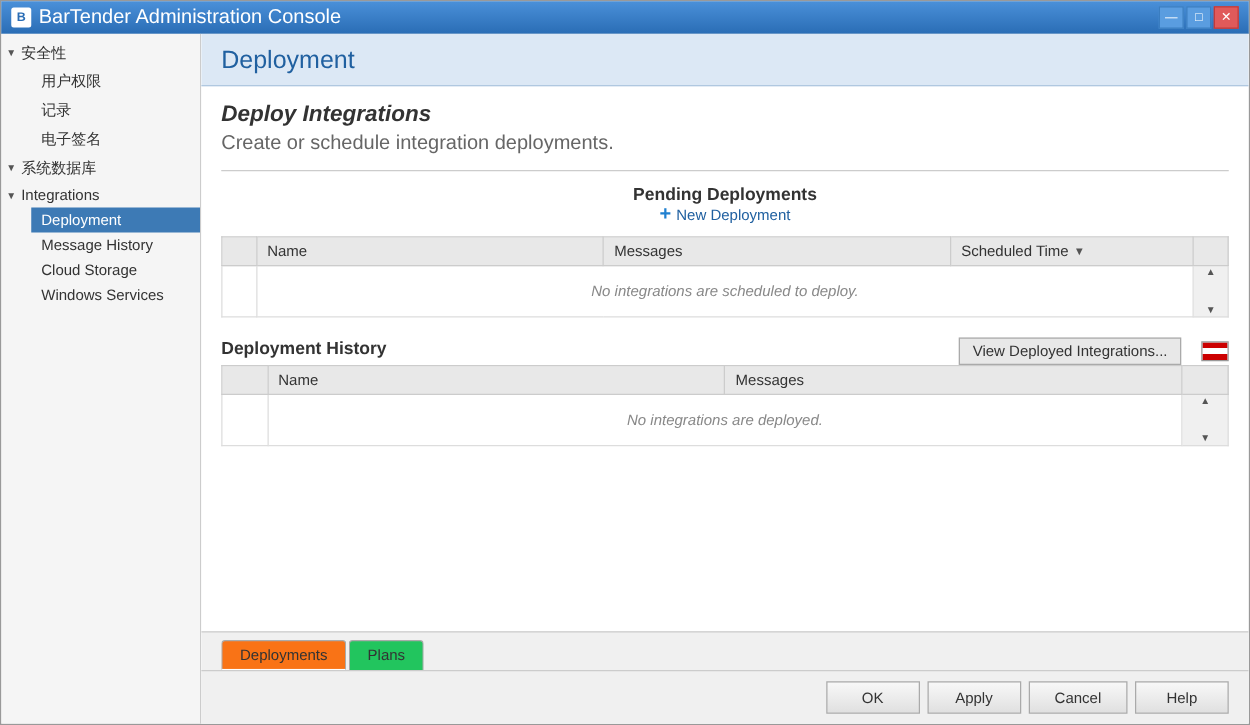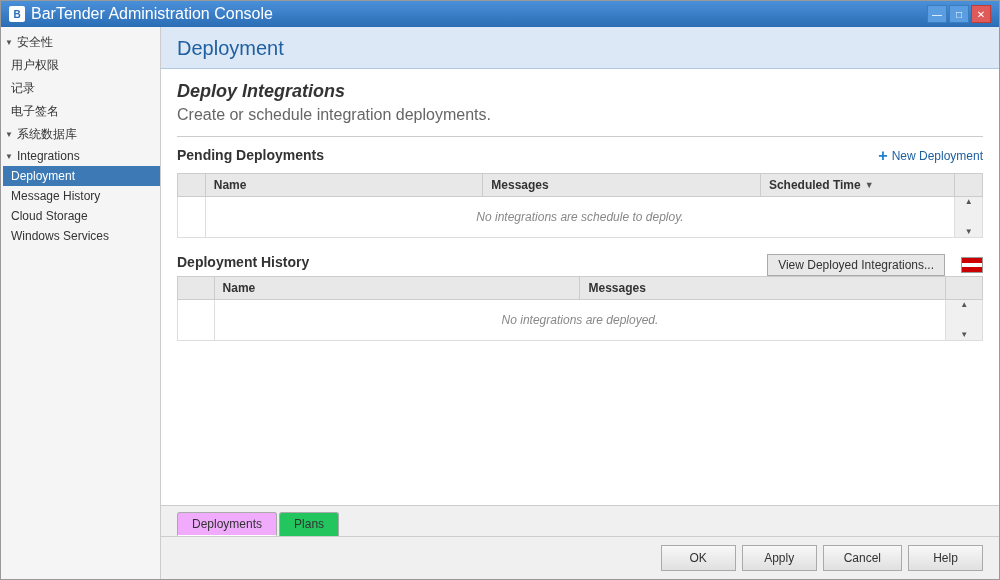--- a/index.html
+++ b/index.html
@@ -99,21 +99,21 @@
     .sidebar-group {
       display: flex;
       align-items: center;
       gap: 4px;
       padding: 3px 4px;
       cursor: pointer;
       color: #333;
       font-size: 12px;
     }
     .sidebar-children {
-      padding-left: 2px;
+      padding-left: 24px;
     }
     .triangle {
       font-size: 8px;
       color: #555;
     }
     .content-area {
       flex: 1;
       display: flex;
       flex-direction: column;
       background: #fff;
@@ -147,23 +147,24 @@
       color: #666;
       margin-bottom: 12px;
     }
     .section-divider {
       border: none;
       border-top: 1px solid #ccc;
       margin-bottom: 10px;
     }
     .section-header {
       display: flex;
-      align-items: flex-start;
+      align-items: center;
       justify-content: space-between;
       margin-bottom: 8px;
+      flex-direction: column;
     }
     .section-title {
       font-size: 14px;
       font-weight: bold;
       color: #333;
     }
     .new-deployment-btn {
       display: flex;
       align-items: center;
       gap: 4px;
@@ -182,21 +183,21 @@
       width: 100%;
       border-collapse: collapse;
       border: 1px solid #ccc;
       margin-bottom: 16px;
     }
     .data-table th {
       background: #e8e8e8;
       border: 1px solid #ccc;
       padding: 4px 8px;
       text-align: left;
-      font-weight: bold;
+      font-weight: normal;
       font-size: 12px;
       color: #333;
     }
     .data-table td {
       border: 1px solid #ddd;
       padding: 4px 8px;
       font-size: 12px;
       color: #666;
       text-align: center;
     }
@@ -271,21 +272,21 @@
       border: 1px solid #aaa;
       border-bottom: none;
       background: #22c55e;
       cursor: pointer;
       font-size: 12px;
       color: #333;
       border-radius: 3px 3px 0 0;
       margin-right: 2px;
     }
     .tab.active {
-      background: #f0abfc;
+      background: #f97316;
       border-bottom: 1px solid #fff;
       z-index: 1;
     }
     .buttons-row {
       padding: 8px 16px;
       display: flex;
       justify-content: flex-end;
       gap: 6px;
       background: #f0f0f0;
       border-top: 1px solid #ccc;
@@ -411,21 +412,21 @@
                   <span>Scheduled Time</span>
                   <span class="sort-arrow">▼</span>
                 </div>
               </th>
               <th class="col-scroll scroll-col"></th>
             </tr>
           </thead>
           <tbody>
             <tr class="empty-row">
               <td></td>
-              <td colspan="3">No integrations are schedule to deploy.</td>
+              <td colspan="3">No integrations are scheduled to deploy.</td>
               <td class="scroll-col">
                 <div class="mini-scrollbar">
                   <span class="scroll-arrow">▲</span>
                   <span class="scroll-arrow">▼</span>
                 </div>
               </td>
             </tr>
           </tbody>
         </table>
 

